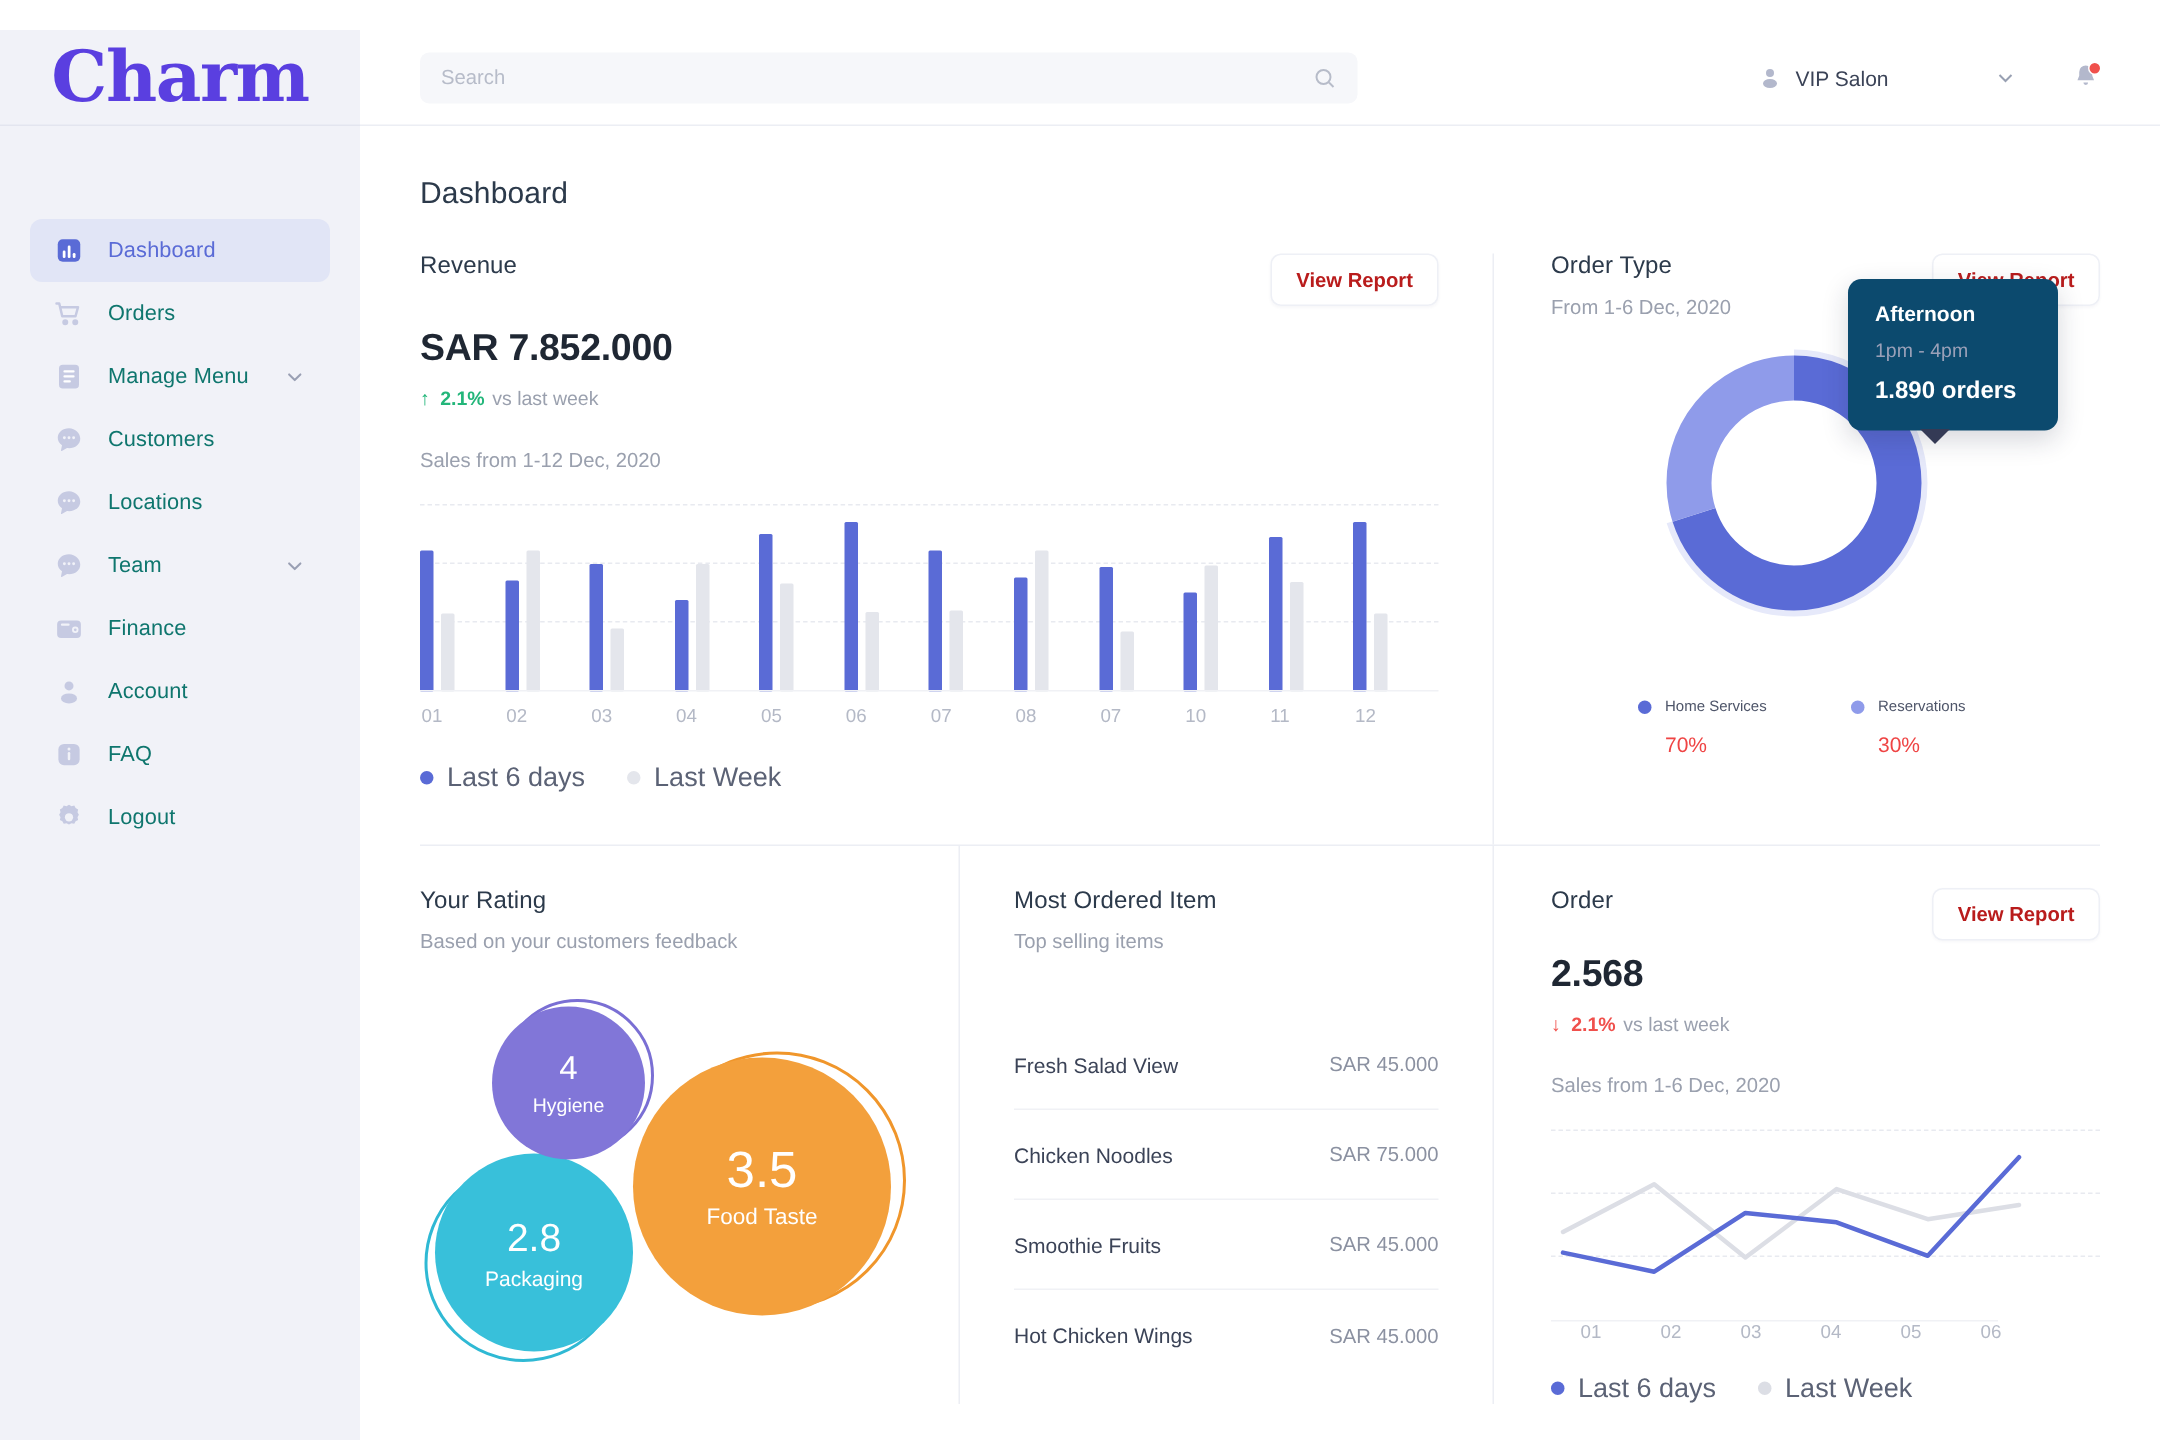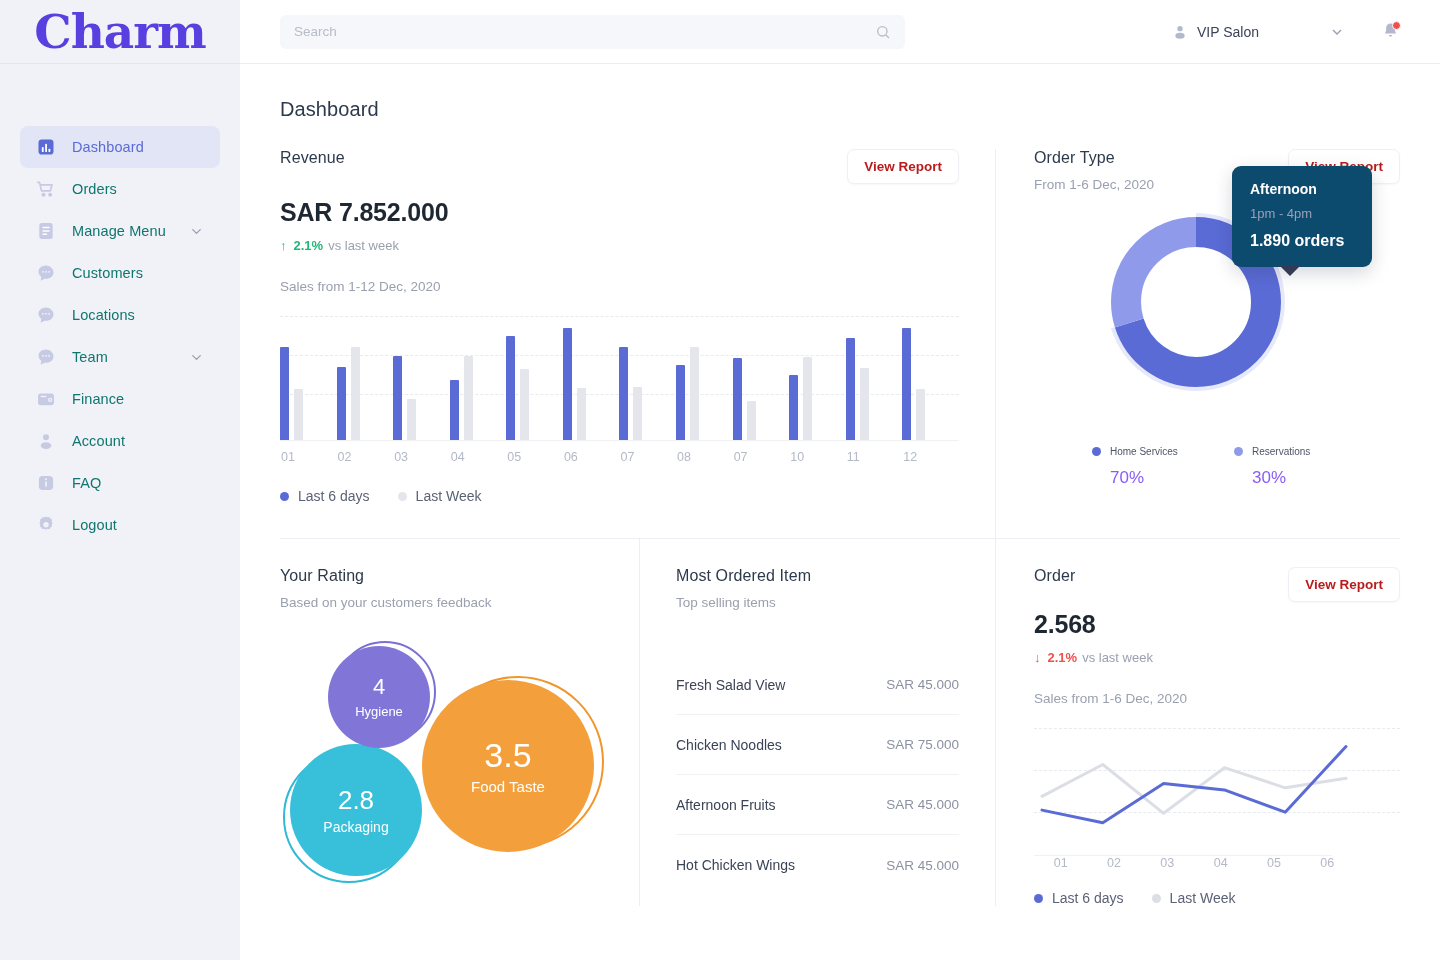--- a/index.html
+++ b/index.html
@@ -2,21 +2,21 @@
 <html><head>
 <meta charset="utf-8">
 <style>
   * { box-sizing: border-box; margin: 0; padding: 0; }
   html, body {
     width: 1440px; height: 960px;
     font-family: "Liberation Sans", sans-serif;
     background: #ffffff;
     overflow: hidden;
   }
-  .app { display: flex; width: 1440px; height: 808px; }
+  .app { display: flex; width: 1440px; height: 808px; margin-top: 20px; }
 
   
   .sidebar {
     width: 240px; height: 960px;
     background: #f1f2f8;
     display: flex; flex-direction: column;
     flex: 0 0 240px;
   }
   .logo-wrap {
     height: 64px; display: flex; align-items: center; justify-content: center;
@@ -139,21 +139,21 @@
   }
   .bars { position: absolute; left: 0; right: 0; bottom: 0; height: 118px; display: flex; }
   .bar-group { flex: 1; display: flex; align-items: flex-end; justify-content: flex-start; gap: 5px; }
   .bar { width: 9px; border-radius: 1px; }
   .bar.primary { background: #5a6bd6; }
   .bar.secondary { background: #e4e6ec; }
   .axis-line { position: absolute; left: 0; right: 0; bottom: 0; border-top: 1px solid #f0f1f5; }
   .x-labels { display: flex; margin-top: 9px; }
   .x-label { flex: 1; font-size: 12.5px; color: #b4b9c6; text-align: left; padding-left: 1px; }
   .legend { display: flex; align-items: center; gap: 28px; margin-top: 24px; }
-  .legend-item { display: flex; align-items: center; font-size: 14px; color: #5b6275; }
+  .legend-item { display: flex; align-items: center; font-size: 18px; color: #5b6275; }
   .legend-dot { width: 9px; height: 9px; border-radius: 50%; margin-right: 9px; }
 
   
   .donut-zone { position: relative; height: 250px; margin-top: 4px; }
   .donut-svg { position: absolute; left: 62px; top: 6px; }
   .tooltip {
     position: absolute; left: 198px; top: -30px;
     background: #0c4a6e; border-radius: 9px;
     padding: 15px 20px 17px 18px; width: 140px;
     box-shadow: 0 6px 18px rgba(30,35,60,0.18);
@@ -165,21 +165,21 @@
     position: absolute; bottom: -9px; left: 48px;
     width: 0; height: 0;
     border-left: 10px solid transparent;
     border-right: 10px solid transparent;
     border-top: 10px solid #343a55;
   }
   .donut-legend { display: flex; margin-top: 0px; padding-left: 58px; }
   .dl-item { width: 142px; }
   .dl-top { display: flex; align-items: center; font-size: 10px; color: #4e5569; }
   .dl-dot { width: 9px; height: 9px; border-radius: 50%; margin-right: 9px; }
-  .dl-pct { font-size: 17px; color: #8b5cf6; margin-top: 11px; padding-left: 18px; }
+  .dl-pct { font-size: 14px; color: #ef4444; margin-top: 11px; padding-left: 18px; }
 
   
   .bubbles { position: relative; height: 255px; margin-top: 28px; }
   .bubble {
     position: absolute; border-radius: 50%;
     display: flex; flex-direction: column;
     align-items: center; justify-content: center;
     color: #fff;
   }
   .bubble .bval { font-weight: 400; line-height: 1; }
@@ -557,21 +557,21 @@
           <div class="item-list" id="item-list">
               <div class="item-row">
                 <span class="item-name">Fresh Salad View</span>
                 <span class="item-price">SAR 45.000</span>
               </div>
               <div class="item-row">
                 <span class="item-name">Chicken Noodles</span>
                 <span class="item-price">SAR 75.000</span>
               </div>
               <div class="item-row">
-                <span class="item-name">Afternoon Fruits</span>
+                <span class="item-name">Smoothie Fruits</span>
                 <span class="item-price">SAR 45.000</span>
               </div>
               <div class="item-row">
                 <span class="item-name">Hot Chicken Wings</span>
                 <span class="item-price">SAR 45.000</span>
               </div>
             </div>
         </section>
 
         <section class="cell-order">

